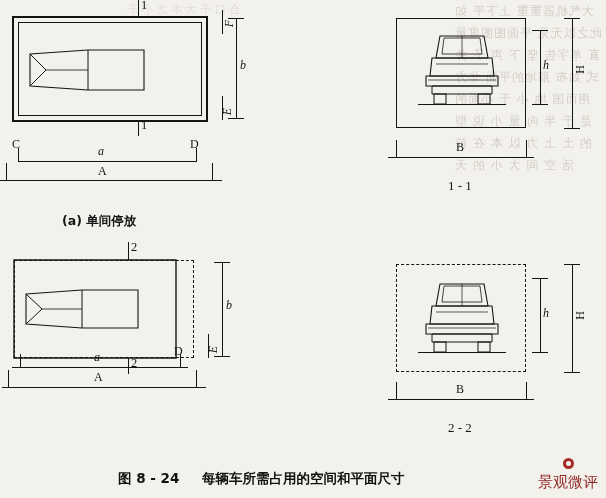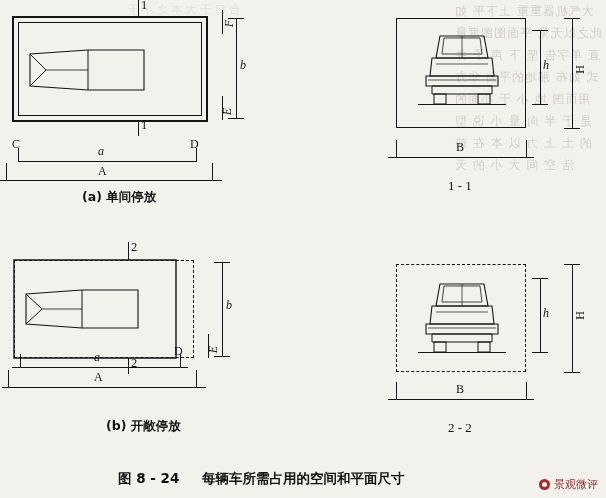--- a/index.html
+++ b/index.html
@@ -84,23 +84,24 @@
     white-space:nowrap;
   }
   svg { display:block; overflow:visible; }
 
   
   .wm {
     position:absolute;
     right:8px; bottom:6px;
     display:flex; align-items:center; gap:4px;
     font-family:"DejaVu Sans", sans-serif;
-    font-size:11px;
+    font-size:15px;
     color:#8c1a1a;
     opacity:0.95;
+    flex-direction:column;
   }
   .wm-dot {
     width:11px; height:11px; border-radius:50%;
     background:#a32020;
     position:relative;
   }
   .wm-dot::after{
     content:"";
     position:absolute; left:3px; top:3px;
     width:5px; height:5px; border-radius:50%;
@@ -146,21 +147,21 @@
   <div class="v-line" style="left:18px;top:148px;height:14px;"></div>
   <div class="v-line" style="left:196px;top:148px;height:14px;"></div>
   <div class="h-line" style="left:18px;top:161px;width:178px;"></div>
   <div class="lbl" style="left:98px;top:144px;">a</div>
 
   <div class="v-line" style="left:6px;top:163px;height:18px;"></div>
   <div class="v-line" style="left:212px;top:163px;height:18px;"></div>
   <div class="h-line" style="left:0px;top:180px;width:222px;"></div>
   <div class="lbl lbl-up" style="left:98px;top:164px;">A</div>
 
-  <div class="cap" style="left:62px;top:189px;margin-left:20px;">(a) 单间停放</div>
+  <div class="cap" style="left:62px;top:213px;">(a) 单间停放</div>
 </div>
 
 <div class="diagram" style="left:300px;top:0;width:306px;height:210px;">
 
   <div class="box-thin" style="left:96px;top:18px;width:130px;height:110px;"></div>
 
   <svg style="position:absolute;left:122px;top:28px;" width="80" height="92" viewBox="0 0 80 92">
     <path d="M18,8 L62,8 L66,30 L14,30 Z" fill="none" stroke="#141414" stroke-width="1.1"></path>
     <path d="M22,10 L58,10 L60,26 L20,26 Z" fill="none" stroke="#141414" stroke-width="0.8"></path>
     <line x1="40" y1="8" x2="40" y2="30" stroke="#141414" stroke-width="0.7"></line>
@@ -224,21 +225,20 @@
   <div class="v-line" style="left:20px;top:114px;height:14px;"></div>
   <div class="v-line" style="left:180px;top:114px;height:14px;"></div>
   <div class="h-line" style="left:12px;top:127px;width:176px;"></div>
   <div class="lbl" style="left:94px;top:110px;">a</div>
 
   <div class="v-line" style="left:8px;top:130px;height:18px;"></div>
   <div class="v-line" style="left:196px;top:130px;height:18px;"></div>
   <div class="h-line" style="left:2px;top:147px;width:204px;"></div>
   <div class="lbl lbl-up" style="left:94px;top:130px;">A</div>
 
-  <div class="cap" style="left:106px;top:178px;">(b) 开敞停放</div>
 </div>
 
 <div class="diagram" style="left:300px;top:250px;width:306px;height:210px;">
 
   <div class="box-dash" style="left:96px;top:14px;width:130px;height:108px;"></div>
 
   <svg style="position:absolute;left:122px;top:26px;" width="80" height="92" viewBox="0 0 80 92">
     <path d="M18,8 L62,8 L66,30 L14,30 Z" fill="none" stroke="#141414" stroke-width="1.1"></path>
     <path d="M22,10 L58,10 L60,26 L20,26 Z" fill="none" stroke="#141414" stroke-width="0.8"></path>
     <line x1="40" y1="8" x2="40" y2="30" stroke="#141414" stroke-width="0.7"></line>

